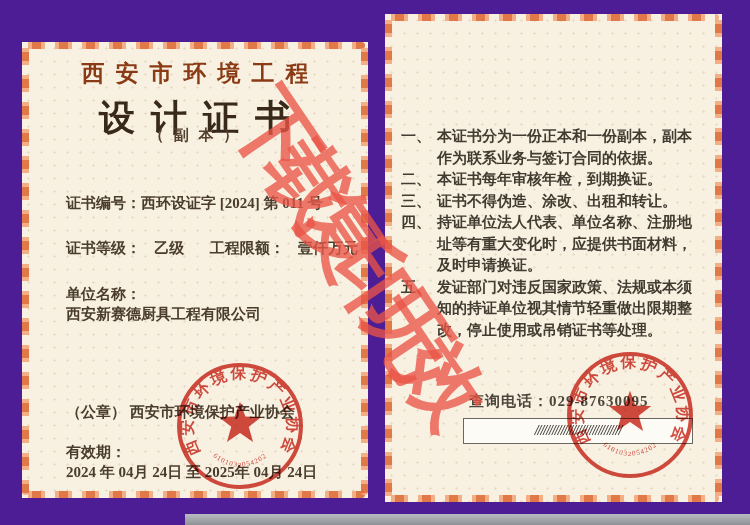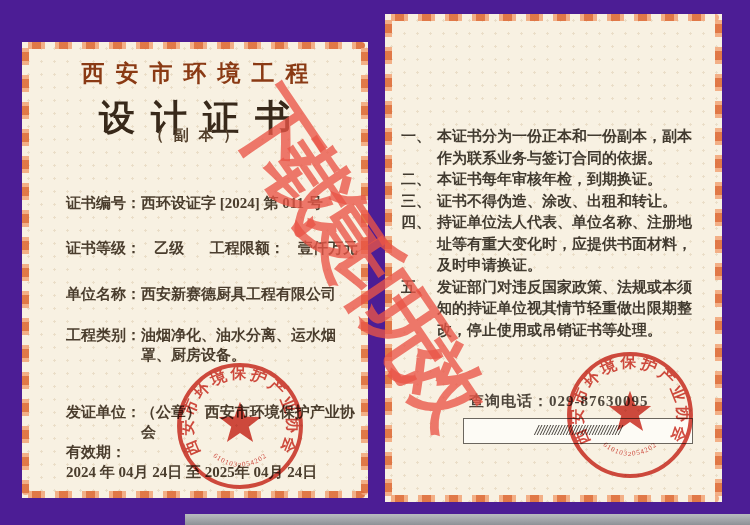--- a/index.html
+++ b/index.html
@@ -51,21 +51,21 @@
   }
   .field-row{
     position:absolute;left:44px;width:292px;display:flex;
     font-size:15px;font-weight:700;color:#4a3d2d;line-height:20px;
   }
   .field-label{white-space:nowrap;flex:0 0 auto;}
   .field-value{flex:0 1 auto;}
   .field-label2{white-space:nowrap;margin-left:12px;}
   .row-1{top:151px;}
   .row-2{top:196px;justify-content:space-between;}
-  .row-3{top:242px;}
+  .row-3{top:242px;flex-direction:column;}
   .row-4{top:283px;}
   .row-4 .field-value{width:222px;}
   .row-5{top:360px;}
   .row-6{top:400px;flex-direction:column;}
 
   
   .rp-title{
     position:absolute;left:0;right:0;top:40px;text-align:center;
     font-size:26px;font-weight:700;letter-spacing:12px;color:#504c46;
     text-indent:12px;white-space:nowrap;
@@ -131,26 +131,21 @@
     <div class="field-row row-2">
       <span class="field-label">证书等级：</span>
       <span class="field-value">乙级</span>
       <span class="field-label2">工程限额：</span>
       <span class="field-value">壹仟万元</span>
     </div>
     <div class="field-row row-3">
       <span class="field-label">单位名称：</span>
       <span class="field-value">西安新赛德厨具工程有限公司</span>
     </div>
-    <div class="field-row row-4">
-      <span class="field-label">工程类别：</span>
-      <span class="field-value">油烟净化、油水分离、运水烟罩、厨房设备。</span>
-    </div>
     <div class="field-row row-5">
-      <span class="field-label">发证单位：</span>
       <span class="field-value">（公章） 西安市环境保护产业协会</span>
     </div>
     <div class="field-row row-6">
       <span class="field-label">有效期：</span>
       <span class="field-value">2024 年 04月 24日 至 2025年 04月 24日</span>
     </div>
 
     <svg class="stamp stamp-left" viewBox="0 0 130 130">
       <circle cx="65" cy="65" r="60" fill="none" stroke="#cc2d22" stroke-width="4"></circle>
       <polygon points="65,41 70.3,55.7 85.9,56.2 73.6,65.8 77.9,80.8 65,72 52.1,80.8 56.4,65.8 44.1,56.2 59.7,55.7" fill="#cc2d22"></polygon>

